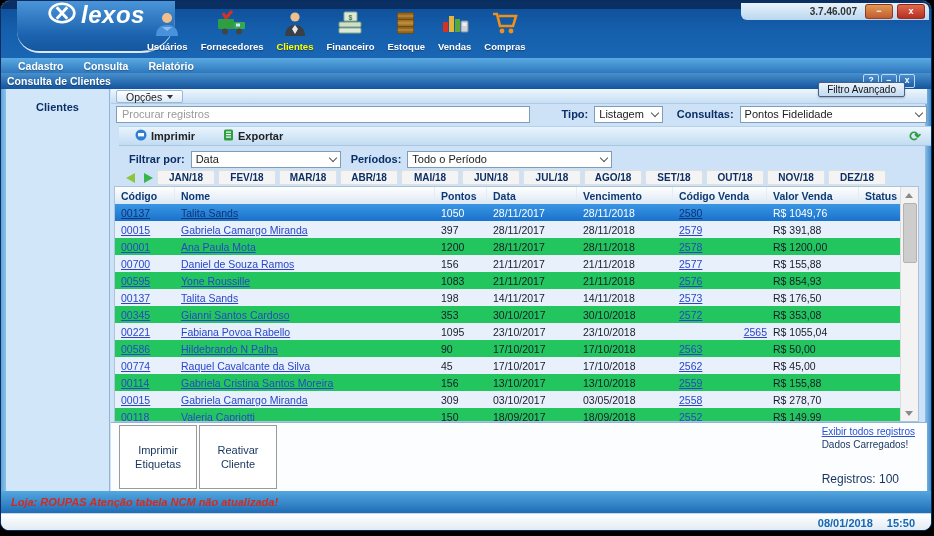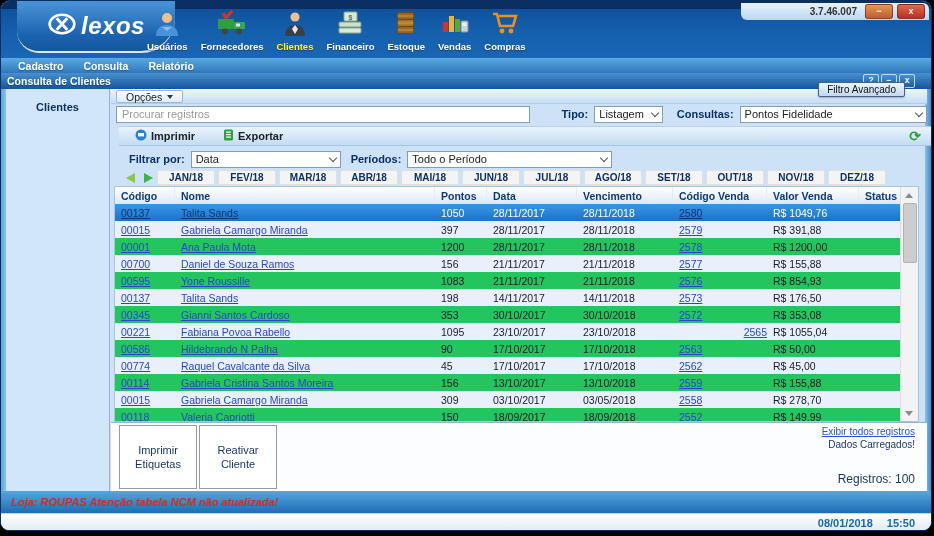--- a/index.html
+++ b/index.html
@@ -12,21 +12,21 @@
     background:linear-gradient(#0e4c97,#1560ad 55%,#1b66b4);}
   .banner-topstrip{position:absolute;left:0;top:0;width:100%;height:8px;background:#0a2f63;}
   .version-strip{position:absolute;right:2px;top:2px;width:188px;height:17px;background:linear-gradient(#e9f3fb,#b9d7f0);
     border-radius:0 6px 0 6px;display:flex;align-items:center;justify-content:flex-end;gap:4px;padding-right:4px;box-sizing:border-box;}
   .version-label{font-size:10px;font-weight:bold;color:#333;margin-right:4px;}
   .win-btn{width:26px;height:13px;border-radius:3px;border:1px solid rgba(120,30,20,.7);
     display:flex;align-items:center;justify-content:center;font-size:9px;line-height:9px;color:#fff;font-weight:bold;cursor:default;}
   .win-btn.min{background:linear-gradient(#e09a52,#c25c32);}
   .win-btn.close{background:linear-gradient(#e06a4e,#b62f22);}
   .logo{position:absolute;left:16px;top:0;width:158px;height:50px;background:linear-gradient(#4a94d8,#1b62ae 70%,#15579e);
-    border-radius:0 0 34px 22px;border-bottom:2px solid #dceaf8;display:flex;align-items:center;justify-content:center;gap:4px;}
+    border-radius:0 0 34px 22px;border-bottom:2px solid #dceaf8;display:flex;justify-content:center;gap:4px;}
   .logo-text{color:#fff;font-size:24px;font-weight:bold;font-style:italic;letter-spacing:.5px;}
   .nav-icons{position:absolute;left:143px;top:9px;display:flex;align-items:flex-end;gap:7px;}
   .nav-item{display:flex;flex-direction:column;align-items:center;gap:1px;padding:0 3px;cursor:default;}
   .nav-item .lbl{font-size:9.5px;font-weight:bold;color:#fff;text-shadow:0 1px 1px rgba(0,0,0,.4);}
   .nav-item.active .lbl{color:#ffff00;}
 
   
   .menubar{position:absolute;left:0;top:57px;width:100%;height:15px;
     background:linear-gradient(#5baae2,#2e77bd);display:flex;align-items:center;padding-left:8px;box-sizing:border-box;gap:2px;}
   .menu-item{font-size:10.5px;font-weight:bold;color:#fff;padding:0 9px;text-shadow:0 1px 1px rgba(0,0,0,.3);}
@@ -110,21 +110,21 @@
   .tri-down{width:0;height:0;border-left:4px solid transparent;border-right:4px solid transparent;border-top:5px solid #8a8a8a;}
   .vs-thumb{position:absolute;left:2px;top:16px;width:12px;height:58px;background:#cdcdcd;border:1px solid #b2b2b2;border-radius:2px;}
 
   
   .bottom-panel{position:absolute;left:0;top:333px;width:100%;height:69px;background:#fcfdff;border-top:1px solid #8fb6d4;}
   .foot-btn{position:absolute;top:2px;width:78px;height:64px;background:#fff;border:1px solid #9a9a9a;
     font-size:11px;color:#16335e;display:flex;align-items:center;justify-content:center;text-align:center;
     line-height:14px;font-family:inherit;padding:0 6px;box-sizing:border-box;}
   .fb1{left:8px;}
   .fb2{left:88px;}
-  .foot-right{position:absolute;right:12px;top:3px;text-align:right;}
+  .foot-right{position:absolute;right:12px;top:3px;}
   .show-all-link{font-size:10px;color:#2a52d4;text-decoration:underline;display:block;}
   .loaded-text{font-size:10px;color:#16335e;display:block;margin-top:2px;}
   .records-text{font-size:12px;color:#16335e;display:block;margin-top:22px;}
 
   
   .statusbar{position:absolute;left:0;top:490px;width:100%;height:22px;
     background:linear-gradient(#54a7e0,#1f6db6);display:flex;align-items:center;padding-left:10px;box-sizing:border-box;}
   .status-msg{font-size:11px;font-weight:bold;font-style:italic;color:#d42b1e;}
   .bottom-strip{position:absolute;left:0;top:512px;width:100%;height:19px;background:linear-gradient(#ffffff,#dfe9f2);
     display:flex;align-items:center;justify-content:flex-end;gap:14px;padding-right:16px;box-sizing:border-box;border-top:1px solid #c8d6e2;}

